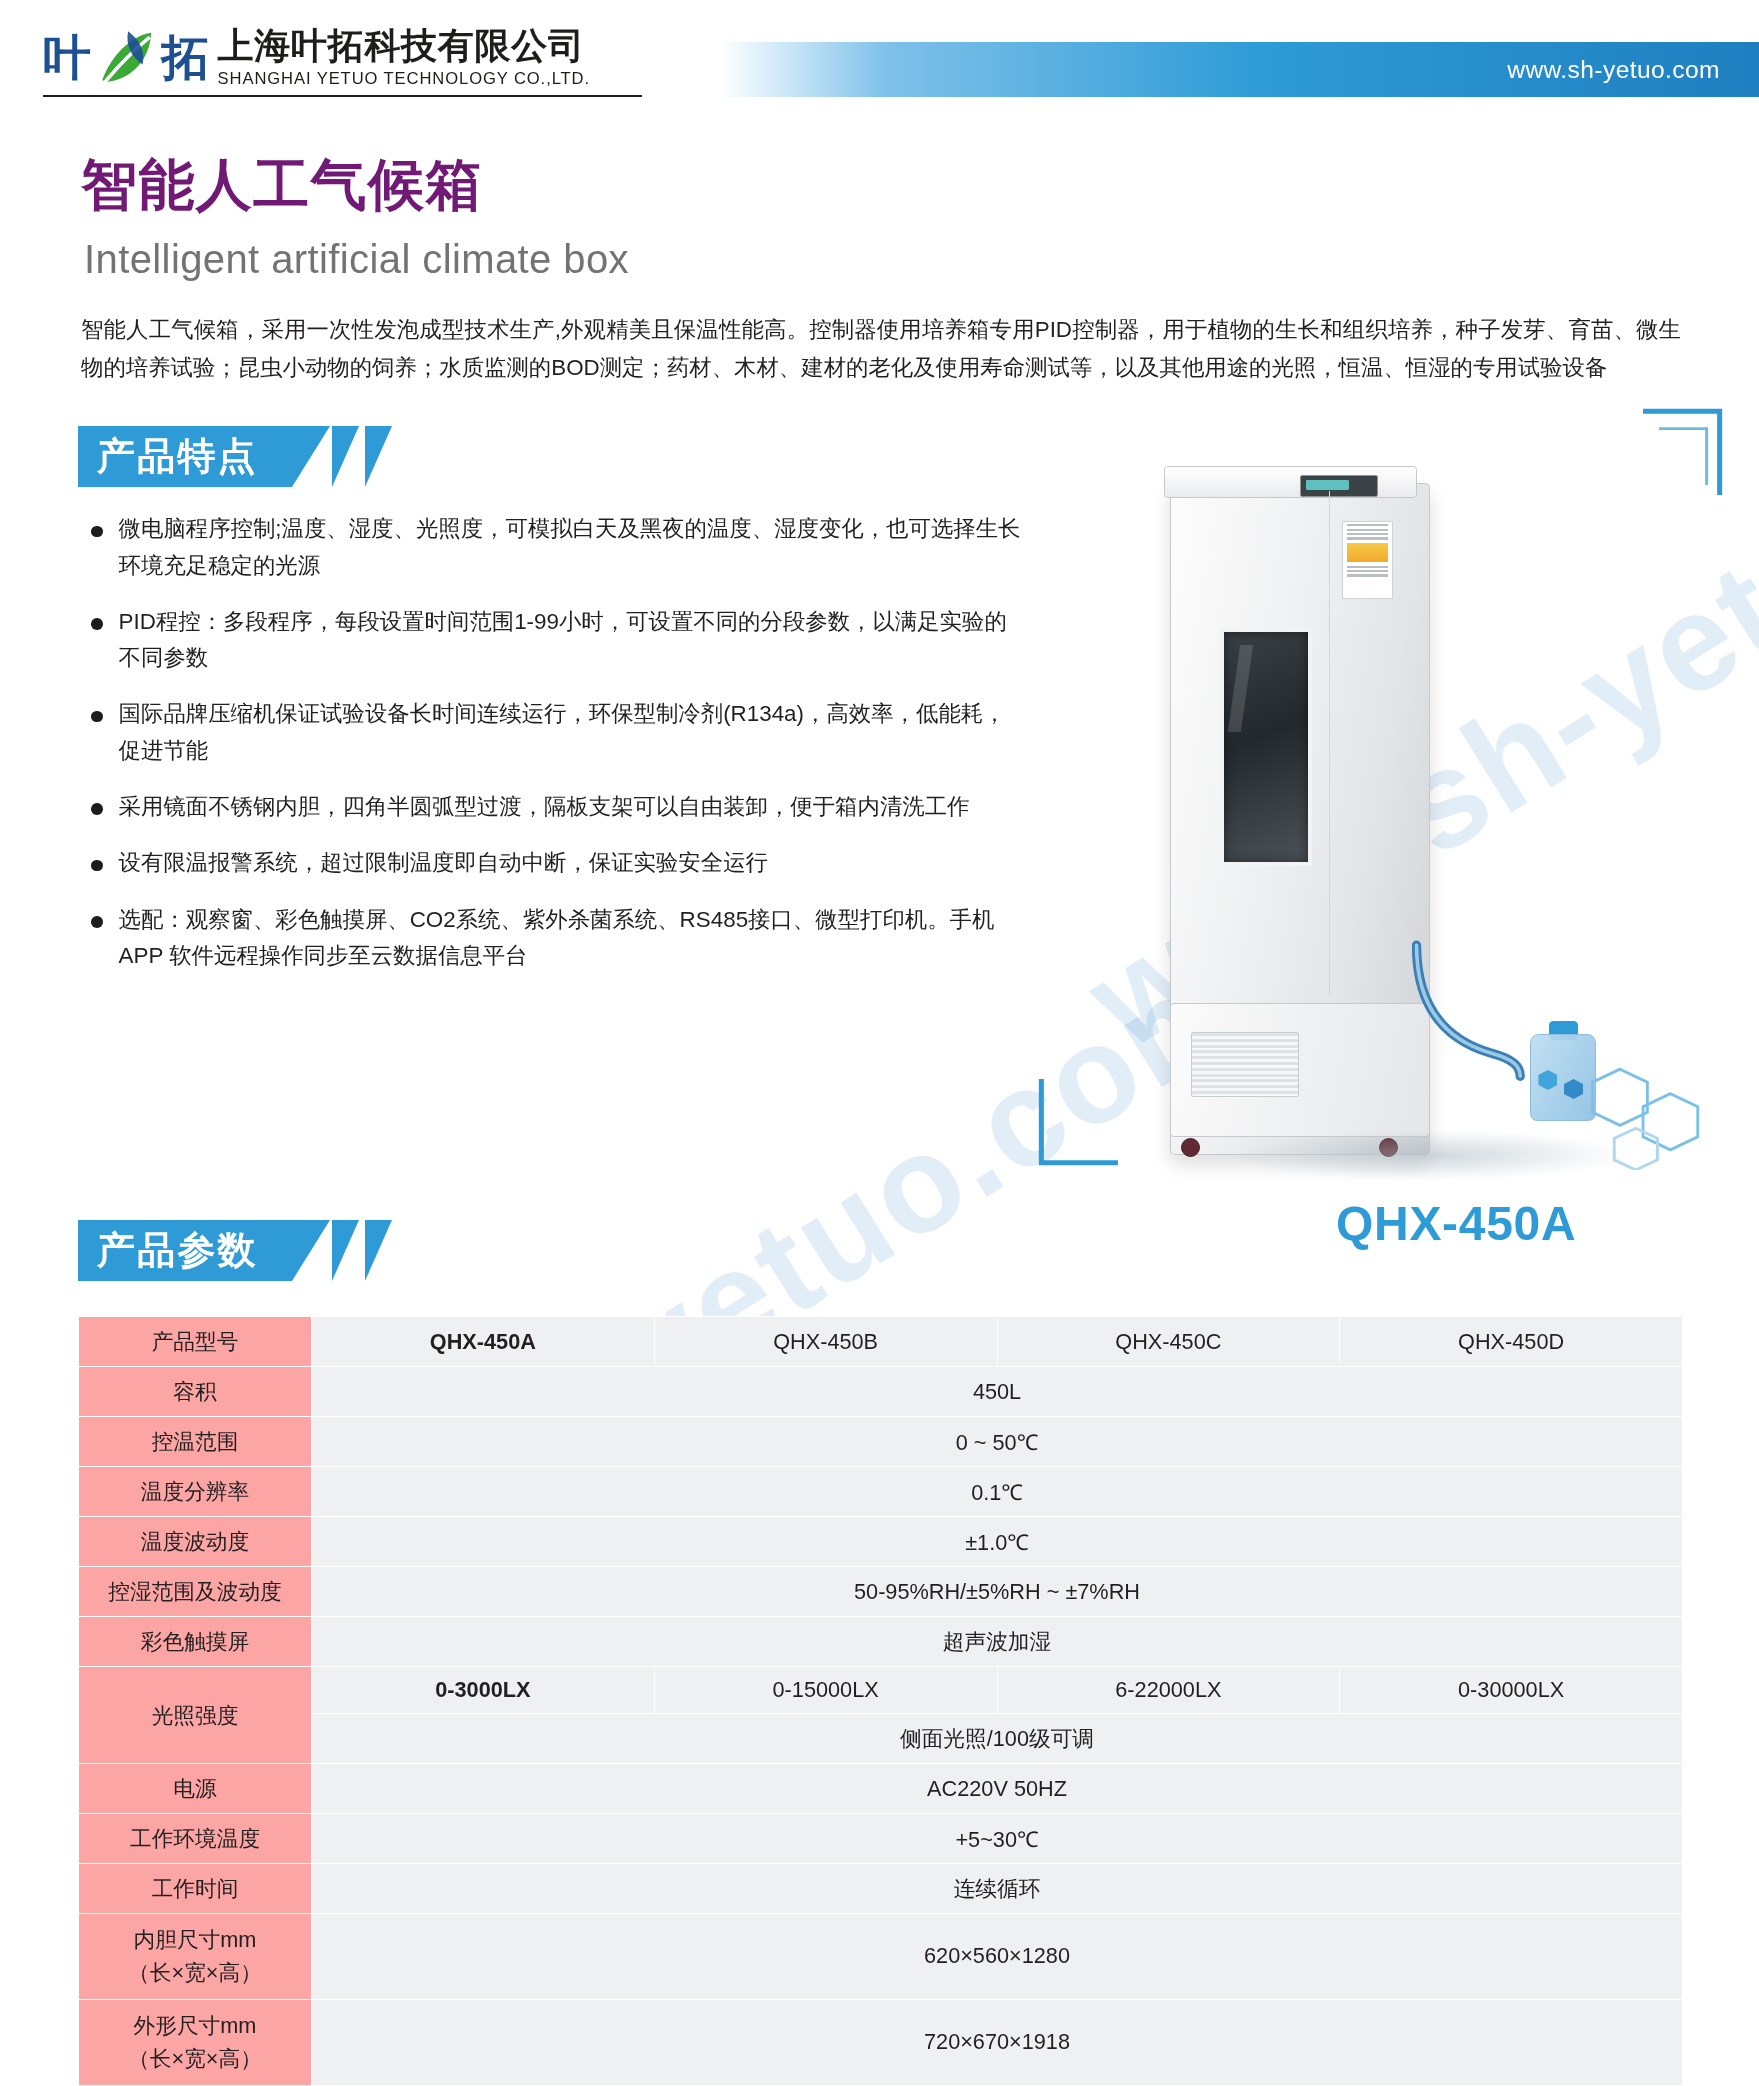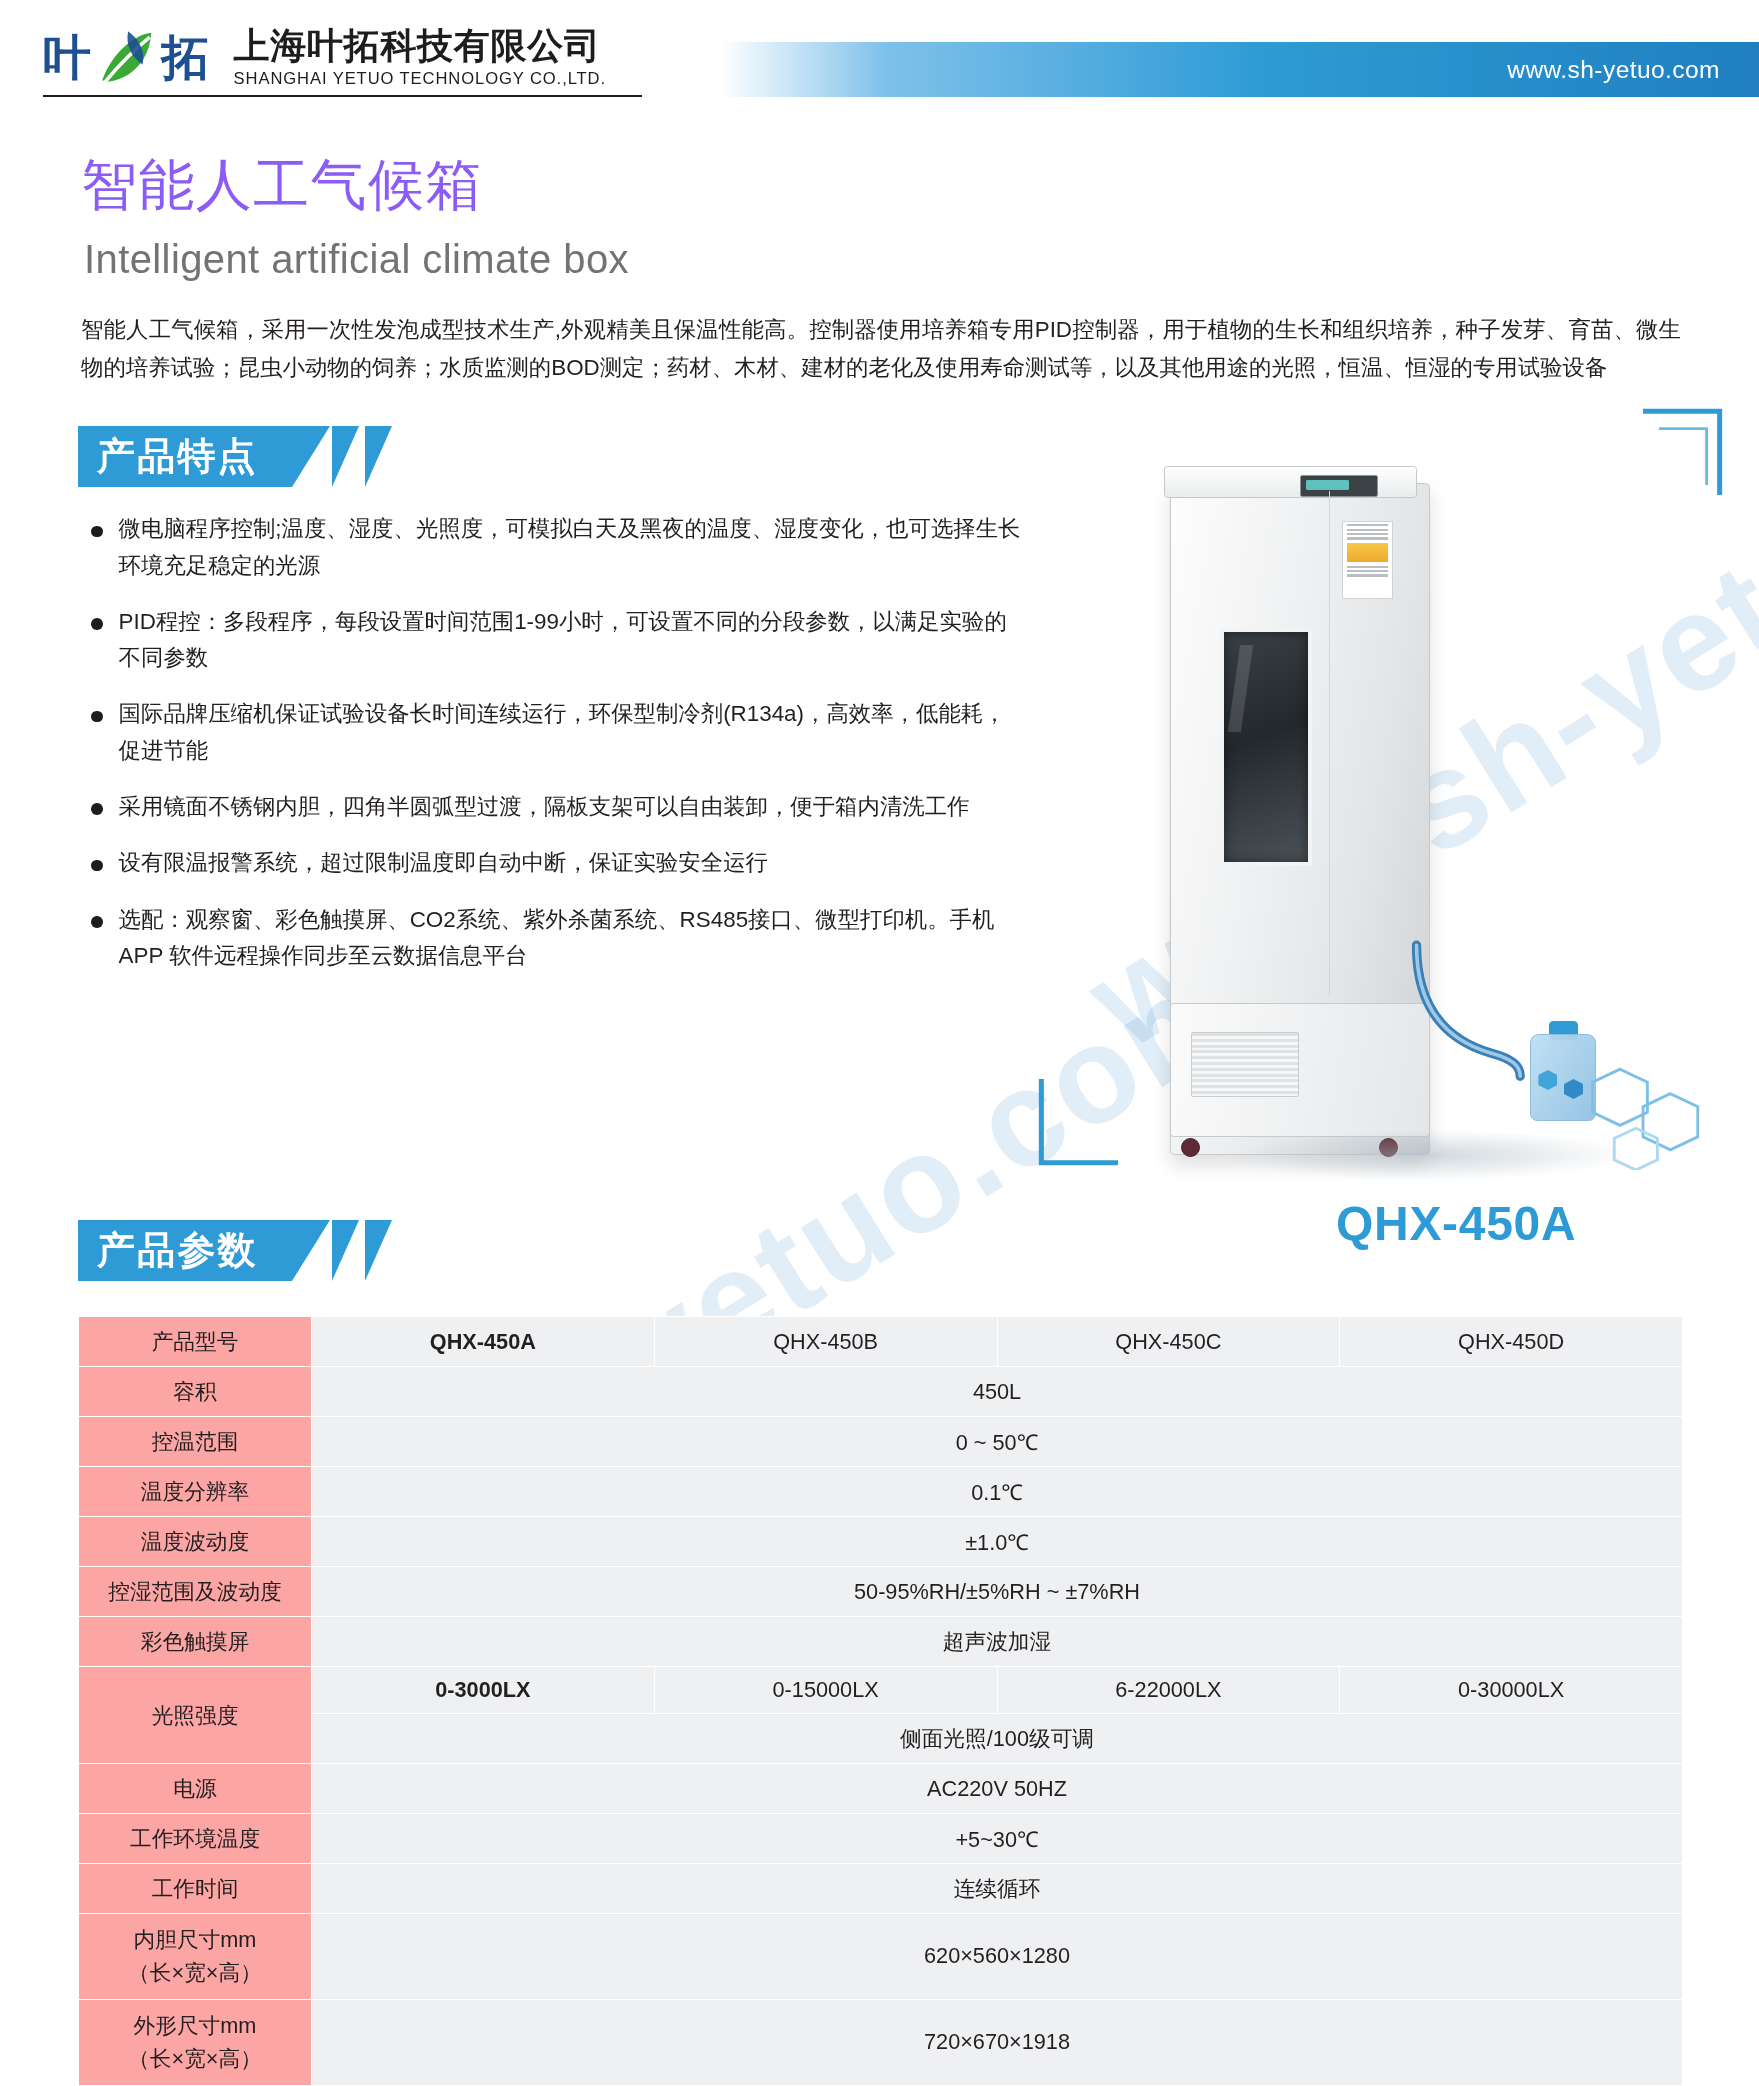--- a/index.html
+++ b/index.html
@@ -58,21 +58,21 @@
     color: #1d4f91;
     line-height: 1;
   }
   .logo-leaf {
     width: 62px; height: 62px;
     margin: 0 4.3px;
     position: relative;
     display: inline-block;
   }
   .logo-leaf svg { display:block; }
-  .logo-text { margin-left: 24px; }
+  .logo-text { margin-left: 8px; }
   .logo-cn {
     font-size: 36px;
     font-weight: bold;
     color: #1d1d1b;
     line-height: 1.05;
     letter-spacing: 0.7px;
   }
   .logo-en {
     font-size: 16.6px;
     color: #1d1d1b;
@@ -94,22 +94,22 @@
   .header-url {
     color: #ffffff;
     font-size: 24.6px;
     letter-spacing: 0.4px;
   }
 
   
   .title-cn {
     margin: 24.6px 0 0 81px;
     font-size: 56px;
-    font-weight: normal;
-    color: #8b5cf6;
+    font-weight: bold;
+    color: #701a75;
     letter-spacing: 1.4px;
     position: relative;
     z-index: 10;
   }
   .title-en {
     margin: 13px 0 0 84px;
     font-size: 40px;
     color: #737373;
     letter-spacing: 0.4px;
     position: relative;

